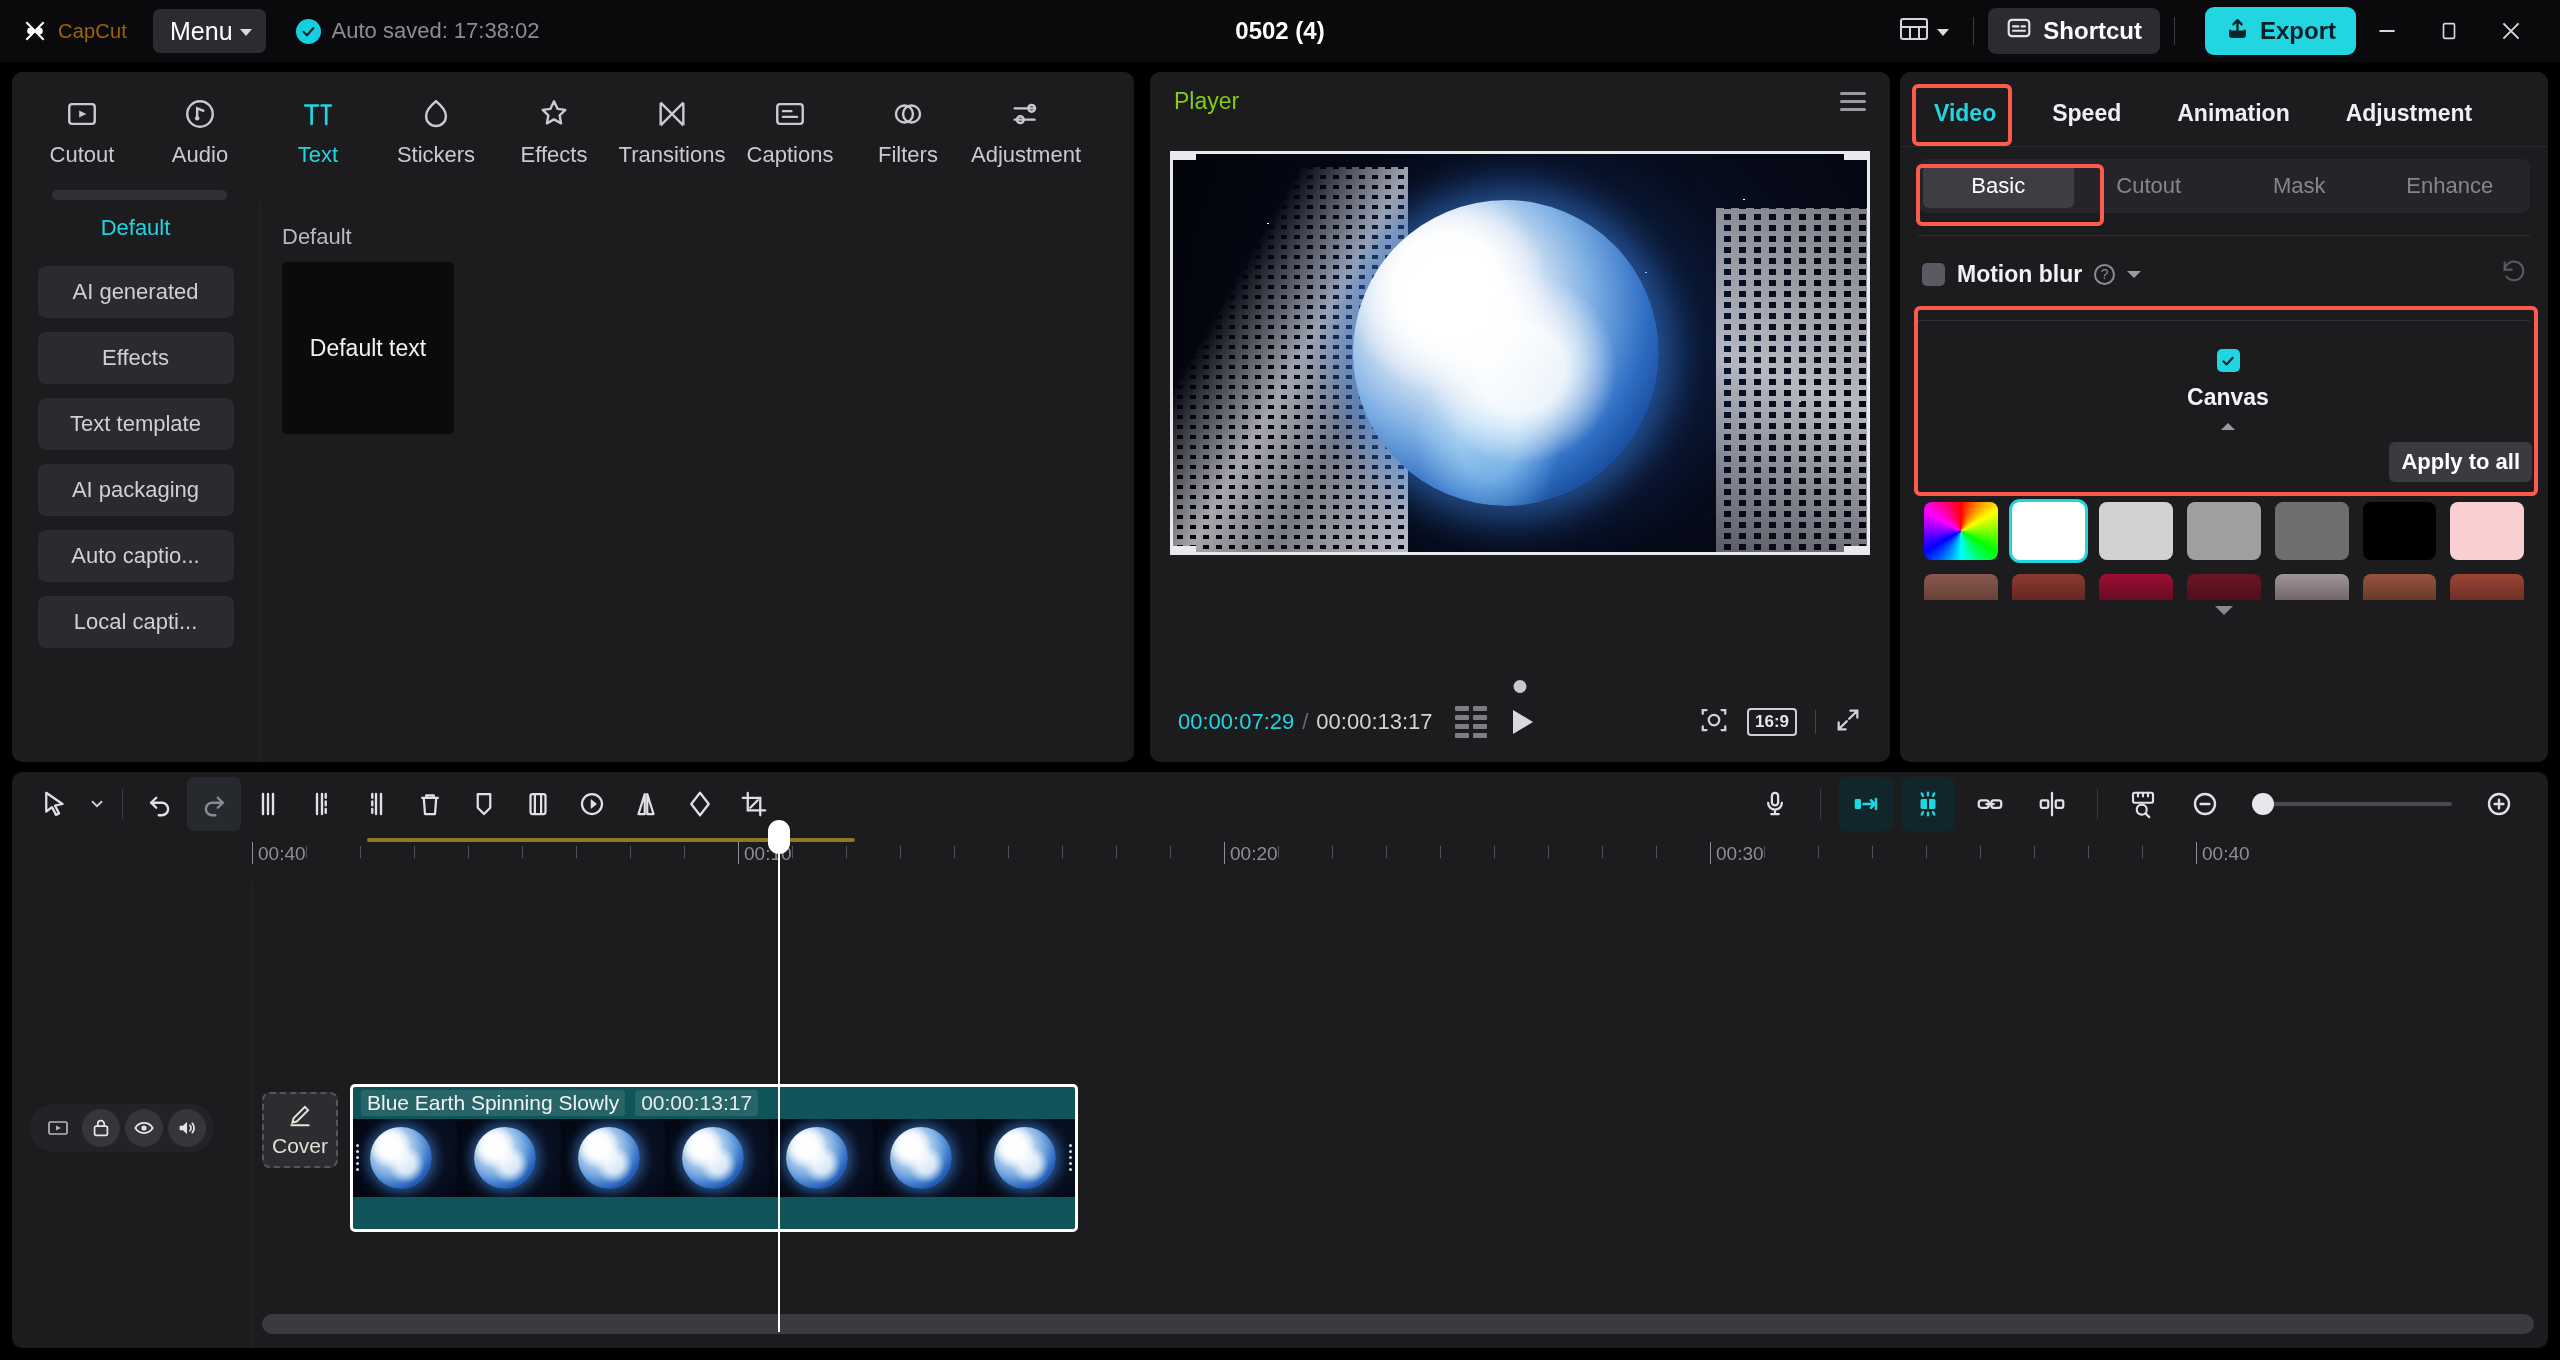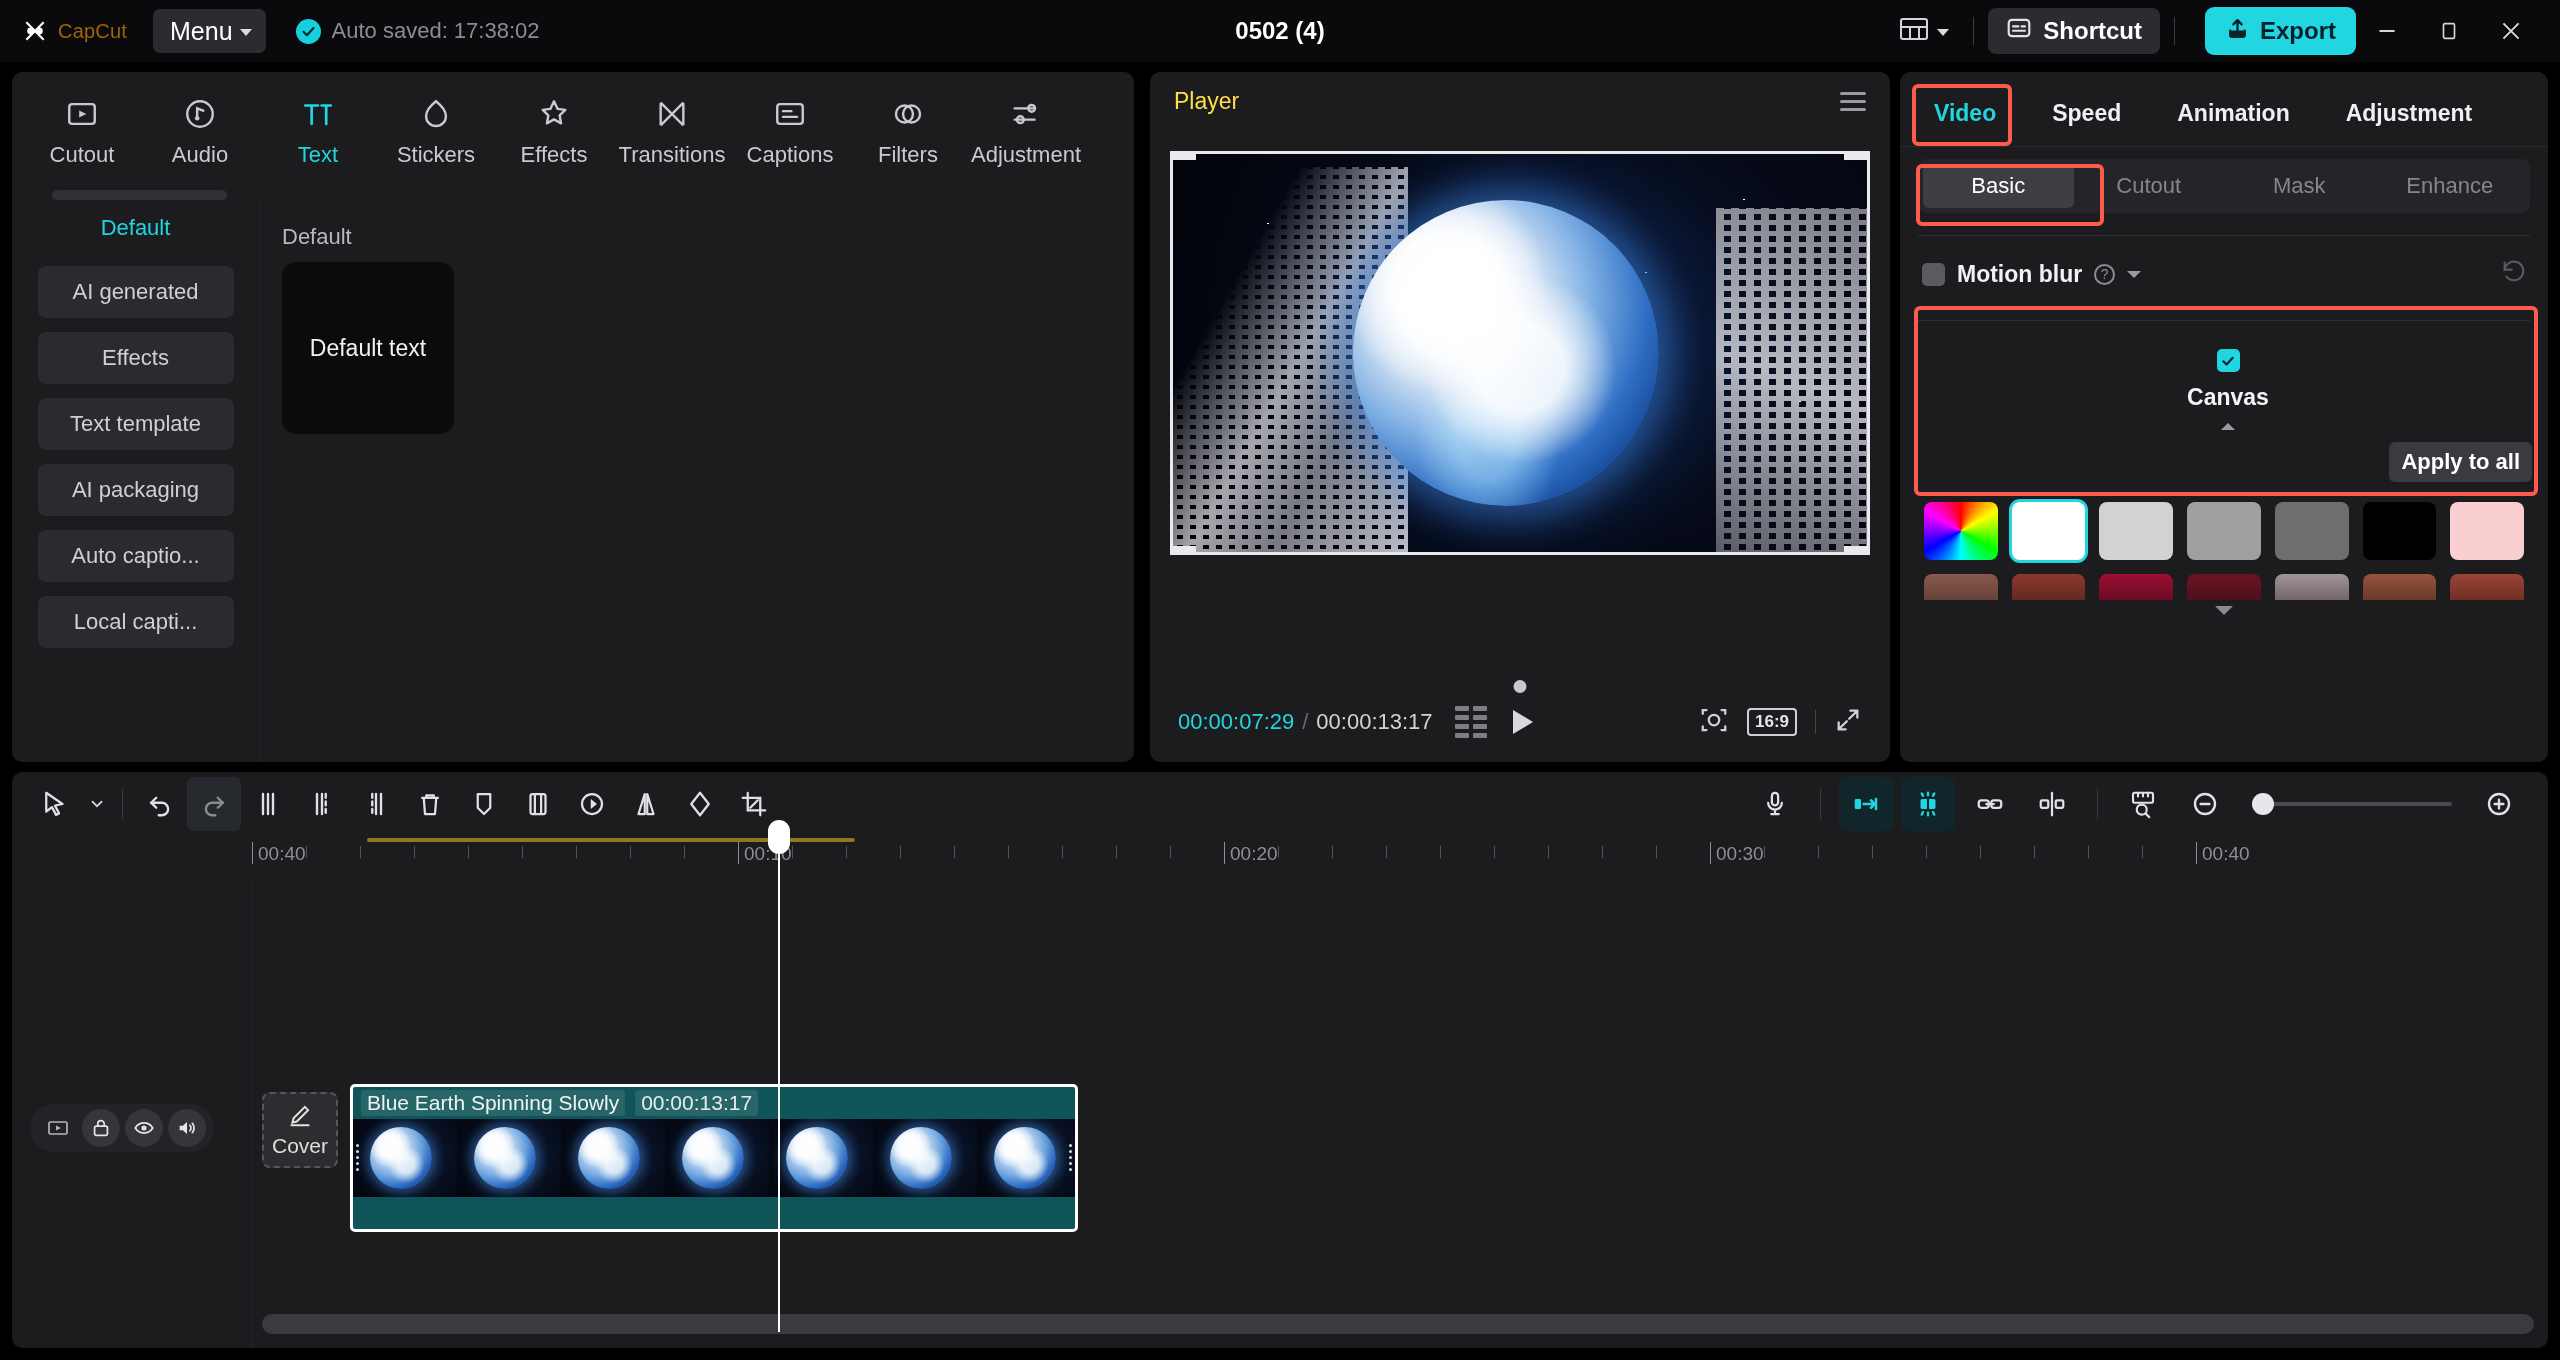--- a/index.html
+++ b/index.html
@@ -72,28 +72,28 @@
   .lp-side-scrolltop { position:absolute; top:-12px; left:40px; width:175px; height:10px; background:#303036; border-radius:5px; }
   .lp-side-item {
     margin: 0 auto 14px auto; width: 196px; height: 52px; border-radius: 8px;
     display: flex; align-items: center; justify-content: center;
     color: #cfcfd5; font-size: 22px; background: #2a2a2f;
   }
   .lp-side-item.plain { background: transparent; color:#21d6e0; margin-bottom: 16px; height: 44px; }
   .lp-content { flex: 1; padding: 22px 0 0 22px; position: relative; }
   .lp-content-title { color:#b8b8be; font-size: 22px; margin-bottom: 12px; }
   .text-card {
-    width: 172px; height: 172px; border-radius: 14px; background: #0b0b0d;
+    width: 172px; height: 172px; border-radius: 5px; background: #0b0b0d;
     display:flex; align-items:center; justify-content:center; color:#f2f2f5; font-size: 23px;
   }
 
   
   .player-panel { top: 72px; left: 1150px; width: 740px; height: 690px; background:#1c1c1f; }
   .player-head { height: 58px; display:flex; align-items:center; padding: 0 24px; }
-  .player-title { color:#fde047; font-size: 23px; }
+  .player-title { color:#84cc16; font-size: 23px; }
   .hamb { margin-left:auto; display:flex; flex-direction:column; gap:5px; }
   .hamb i { display:block; width:26px; height:3px; background:#9a9aa2; border-radius:2px; }
   .video-stage {
     position:absolute; top: 72px; left: 10px; width: 720px; height: 418px;
     display:flex; align-items:center; justify-content:center;
   }
   .video-frame { position: relative; width: 700px; height: 404px; background:#05070f; overflow:hidden; }
   .vf-border { position:absolute; inset:0; border: 3px solid #e9e9ee; pointer-events:none; }
   .vf-corner { position:absolute; width:26px; height:9px; background:#e9e9ee; }
   .sky { position:absolute; inset:0;

